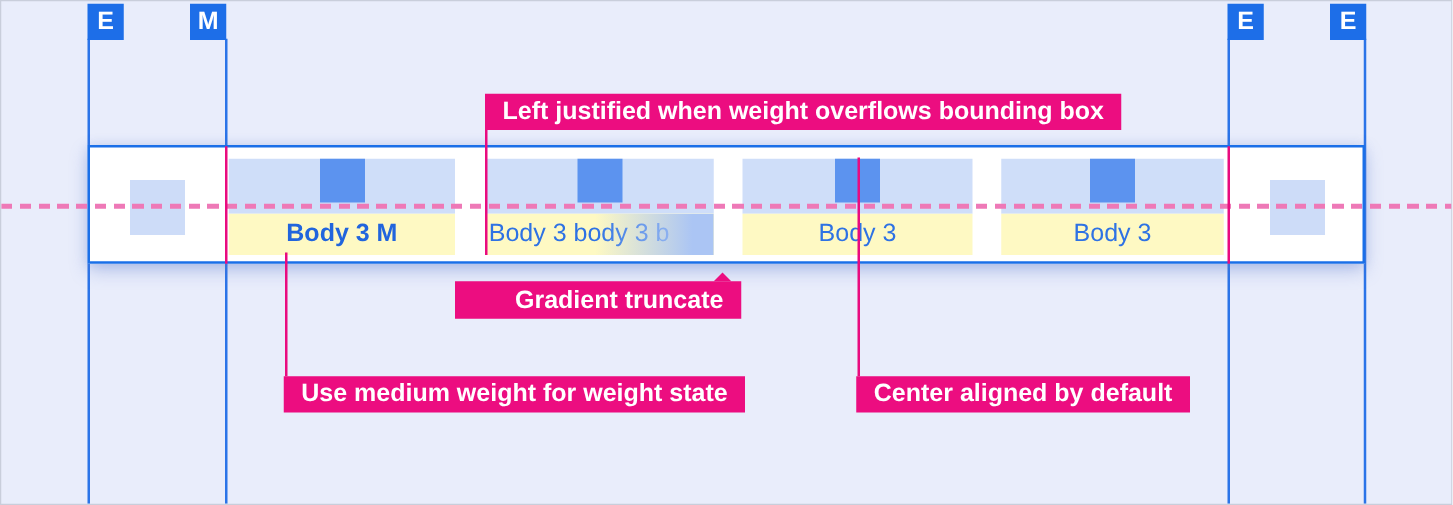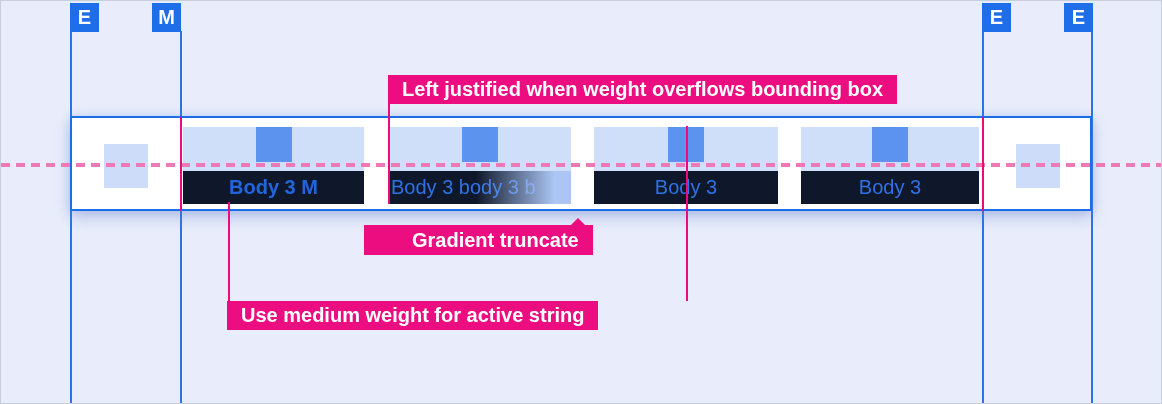--- a/index.html
+++ b/index.html
@@ -26,21 +26,21 @@
   .ph-left{left:32px;}
   .ph-right{left:944px;}
   .tab{position:absolute;top:9px;height:77px;}
   .tab-1{left:111px;width:181px;}
   .tab-2{left:316px;width:183px;}
   .tab-3{left:522px;width:184px;}
   .tab-4{left:729px;width:178px;}
   .icon-row{position:relative;height:44px;background:#cfdef9;}
   .tab-icon{position:absolute;top:0;left:50%;transform:translateX(-50%);width:36px;height:35px;background:#5c93ef;}
   .band{
-    position:relative;height:33px;background:#0f172a;overflow:hidden;
+    position:relative;height:33px;background:#fef9c3;overflow:hidden;
     font-size:20px;line-height:33px;color:#2e72e4;text-align:center;white-space:nowrap;
   }
   .tab--active .band{font-weight:700;color:#2165dd;}
   .tab--truncate .band{text-align:left;padding-left:3px;}
   .fade{position:absolute;top:0;right:0;bottom:0;width:95px;
     background:linear-gradient(to right, rgba(171,197,244,0), #abc5f4 82%);}
   
   .centerline{
     position:absolute;left:0;top:162px;width:1162px;height:4px;z-index:5;
     background:repeating-linear-gradient(to right,#ee79b7 0,#ee79b7 9px,transparent 9px,transparent 15px);
@@ -137,16 +137,19 @@
   <div class="pinkline conn-center"></div>
 
   <div class="badge badge-left-justified">
     <span>Left justified when weight overflows bounding box</span>
   </div>
   <div class="badge badge-gradient">
     <div class="caret"></div>
     <span>Gradient truncate</span>
   </div>
   <div class="badge badge-medium">
-    <span>Use medium weight for active string</span>
+    <span>Use medium weight for weight state</span>
+  </div>
+  <div class="badge badge-center">
+    <span>Center aligned by default</span>
   </div>
 
 </div>
 
 </body></html>

